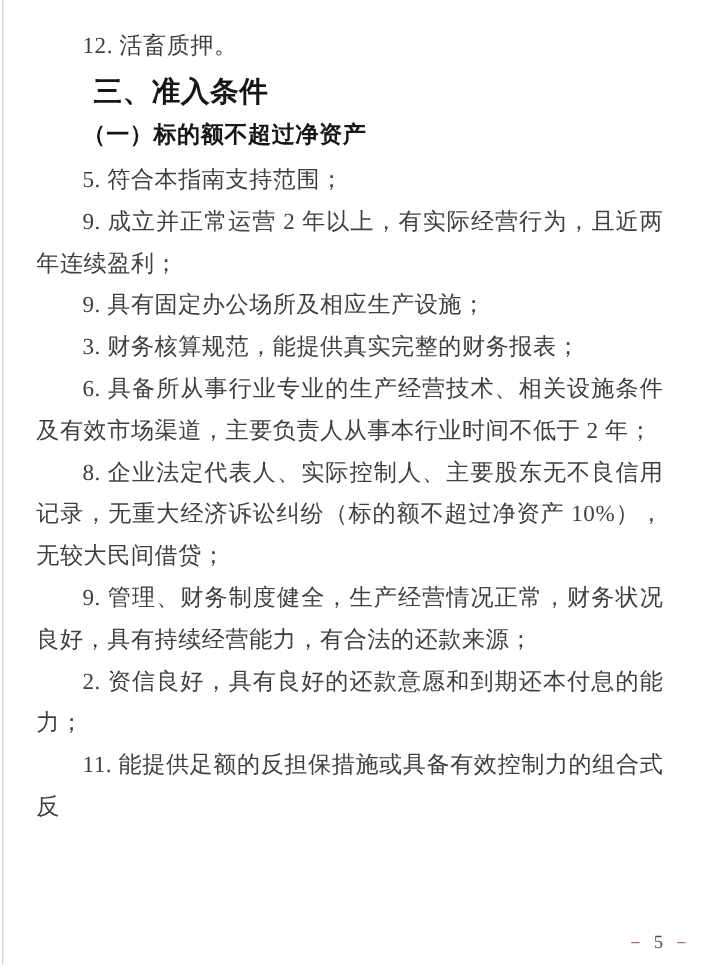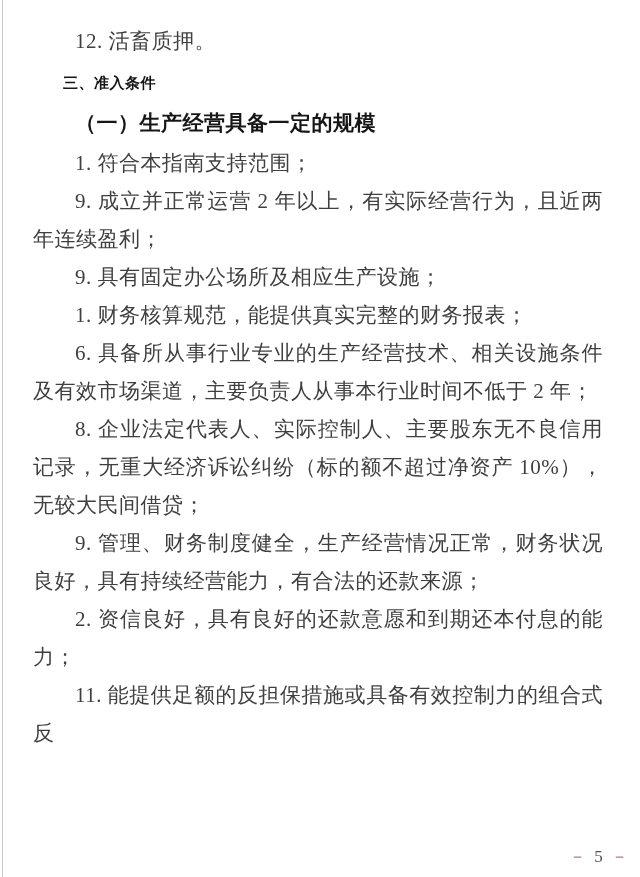--- a/index.html
+++ b/index.html
@@ -36,21 +36,21 @@
     line-height: 38px;
     color: var(--body-ink, #3f3f3f);
     text-align: justify;
     text-justify: inter-ideograph;
     text-indent: 2em;
     letter-spacing: 0.5px;
   }
   .content p.heading {
     font-family: "Liberation Sans", "DejaVu Sans", sans-serif;
     font-weight: 700;
-    font-size: 15px;
+    font-size: 26px;
     color: var(--heading-ink, #161616);
     margin-top: 4px;
     margin-bottom: 2px;
   }
   .content p.subheading {
     font-family: "Liberation Sans", "DejaVu Sans", sans-serif;
     font-weight: 700;
     font-size: 21px;
     color: var(--heading-ink, #161616);
     margin-bottom: 2px;
@@ -72,25 +72,25 @@
 </head>
 <body>
 
 <div class="page">
 
   <div class="edge-line"></div>
 
   <main class="content">
     <p class="body">12. 活畜质押。</p>
     <p class="heading">三、准入条件</p>
-    <p class="subheading">（一）生产经营具备一定的规模</p>
-    <p class="body">1. 符合本指南支持范围；</p>
+    <p class="subheading">（一）标的额不超过净资产</p>
+    <p class="body">5. 符合本指南支持范围；</p>
     <p class="body">9. 成立并正常运营 2 年以上，有实际经营行为，且近两年连续盈利；</p>
     <p class="body">9. 具有固定办公场所及相应生产设施；</p>
-    <p class="body">1. 财务核算规范，能提供真实完整的财务报表；</p>
+    <p class="body">3. 财务核算规范，能提供真实完整的财务报表；</p>
     <p class="body">6. 具备所从事行业专业的生产经营技术、相关设施条件及有效市场渠道，主要负责人从事本行业时间不低于 2 年；</p>
     <p class="body">8. 企业法定代表人、实际控制人、主要股东无不良信用记录，无重大经济诉讼纠纷（标的额不超过净资产 10%），无较大民间借贷；</p>
     <p class="body">9. 管理、财务制度健全，生产经营情况正常，财务状况良好，具有持续经营能力，有合法的还款来源；</p>
     <p class="body">2. 资信良好，具有良好的还款意愿和到期还本付息的能力；</p>
     <p class="body">11. 能提供足额的反担保措施或具备有效控制力的组合式反</p>
   </main>
 
   <div class="footer">
     <span>－</span>
     <span class="num">5</span>

